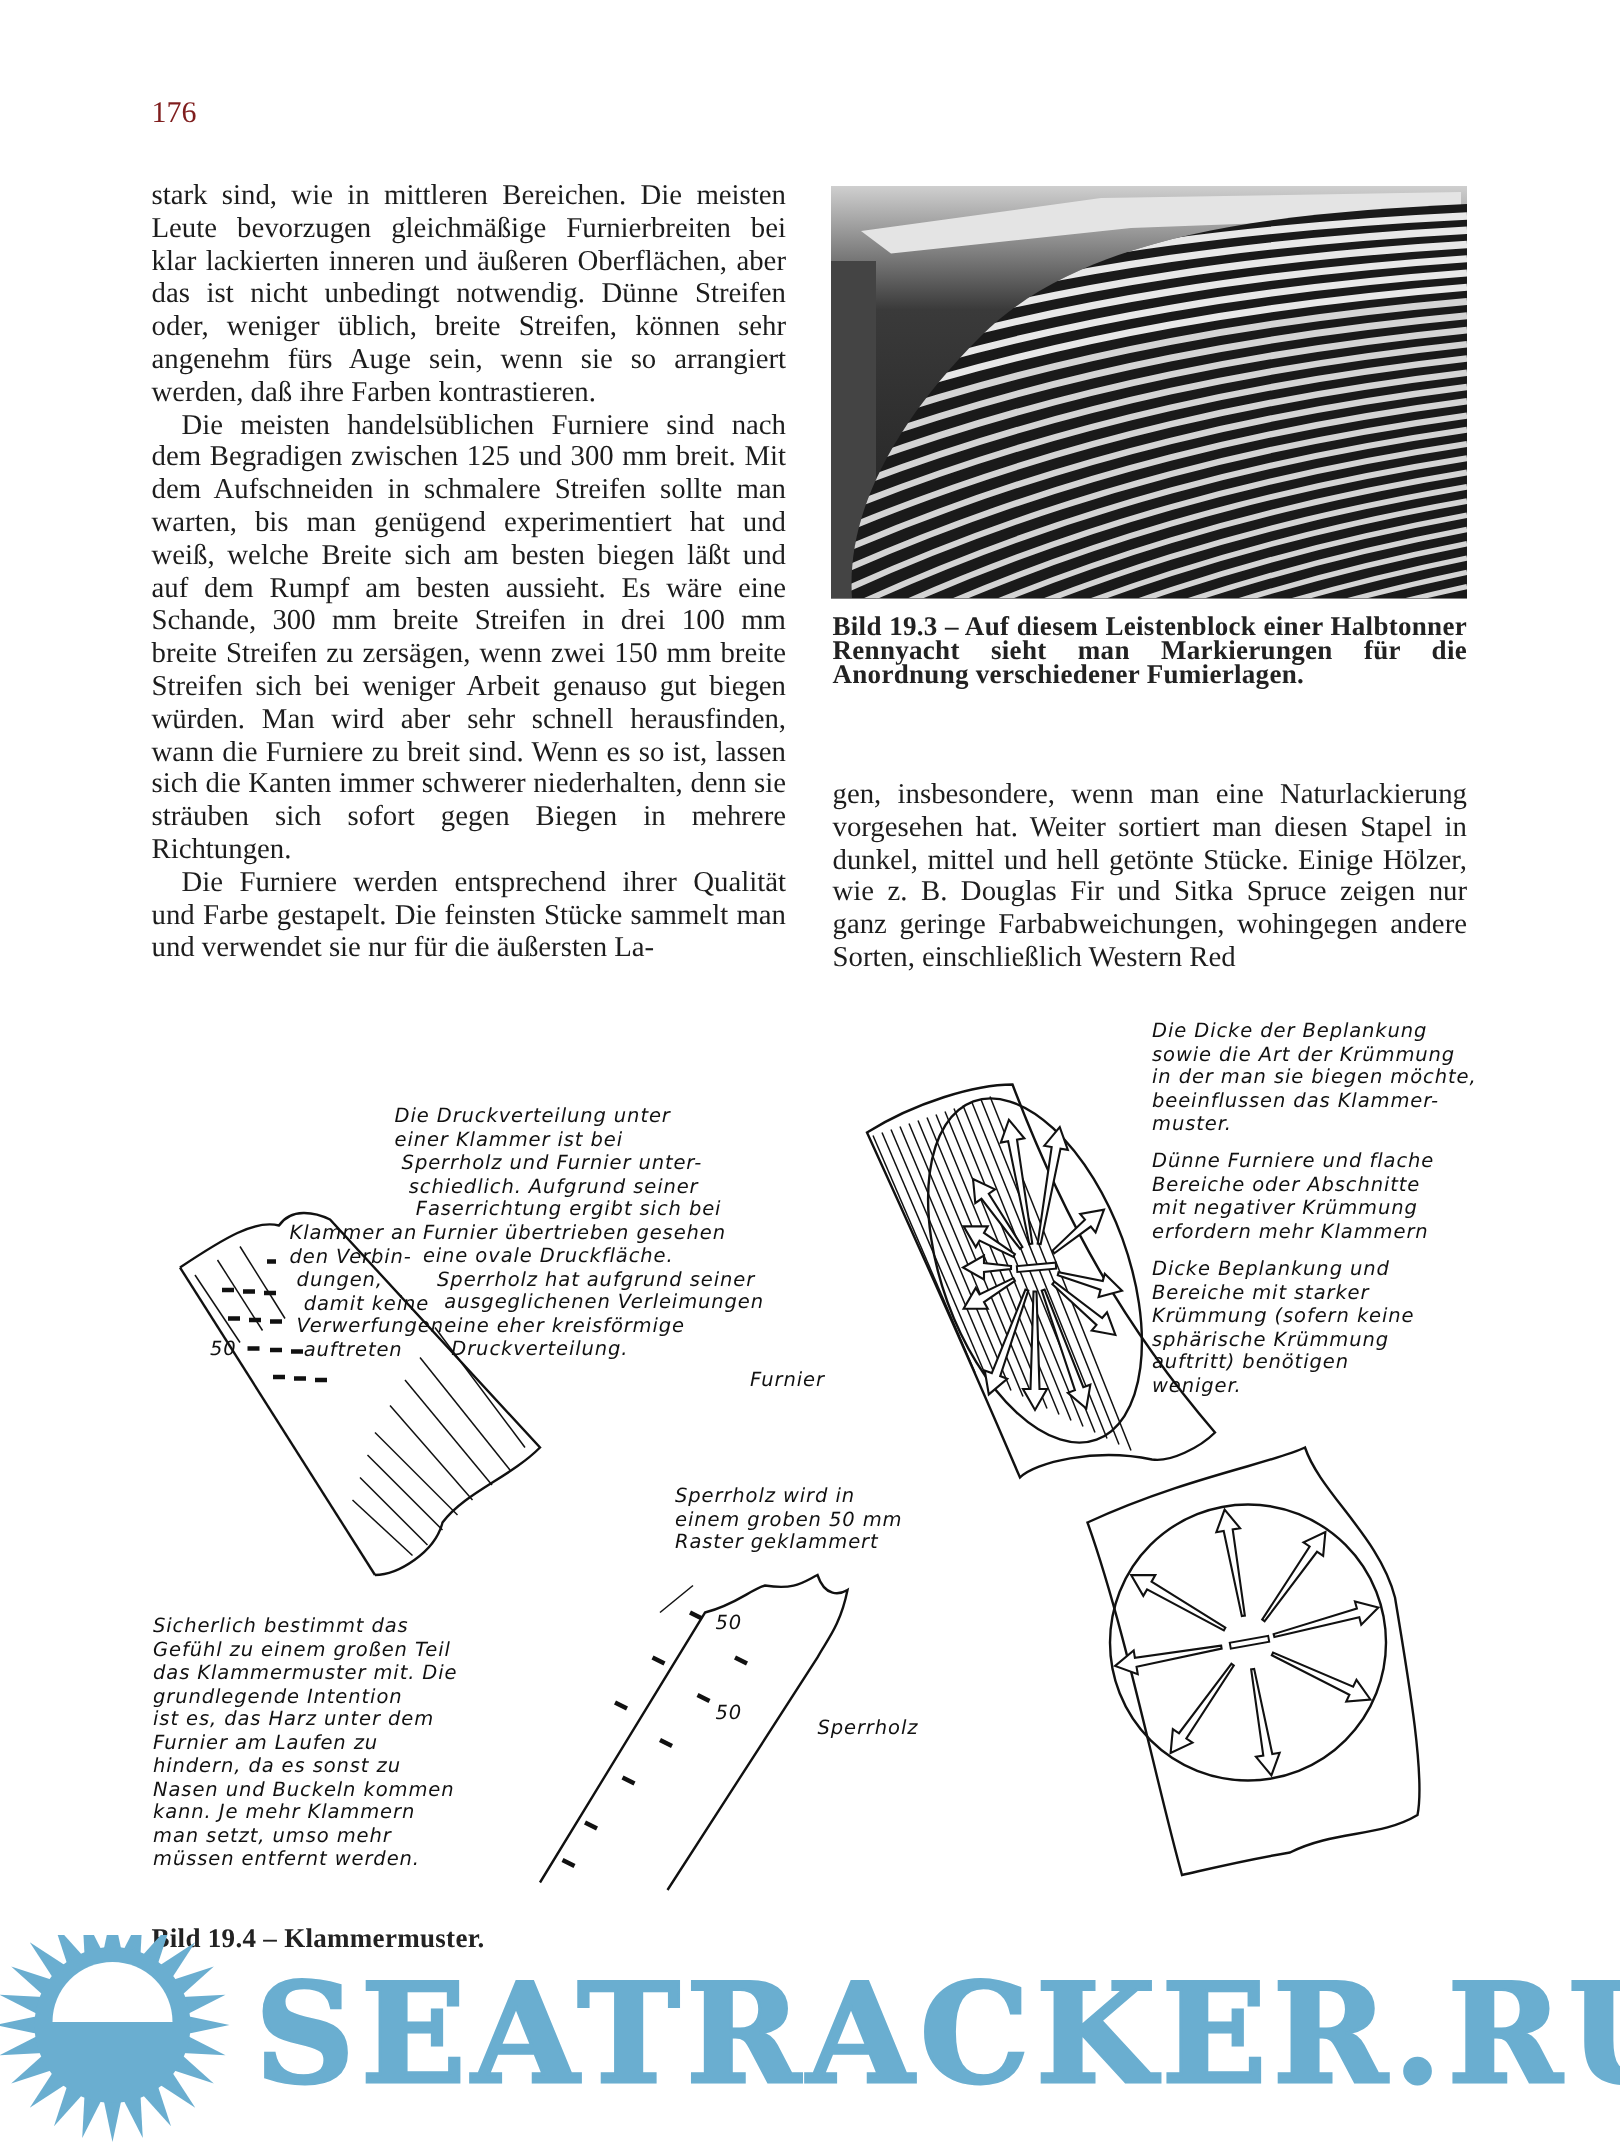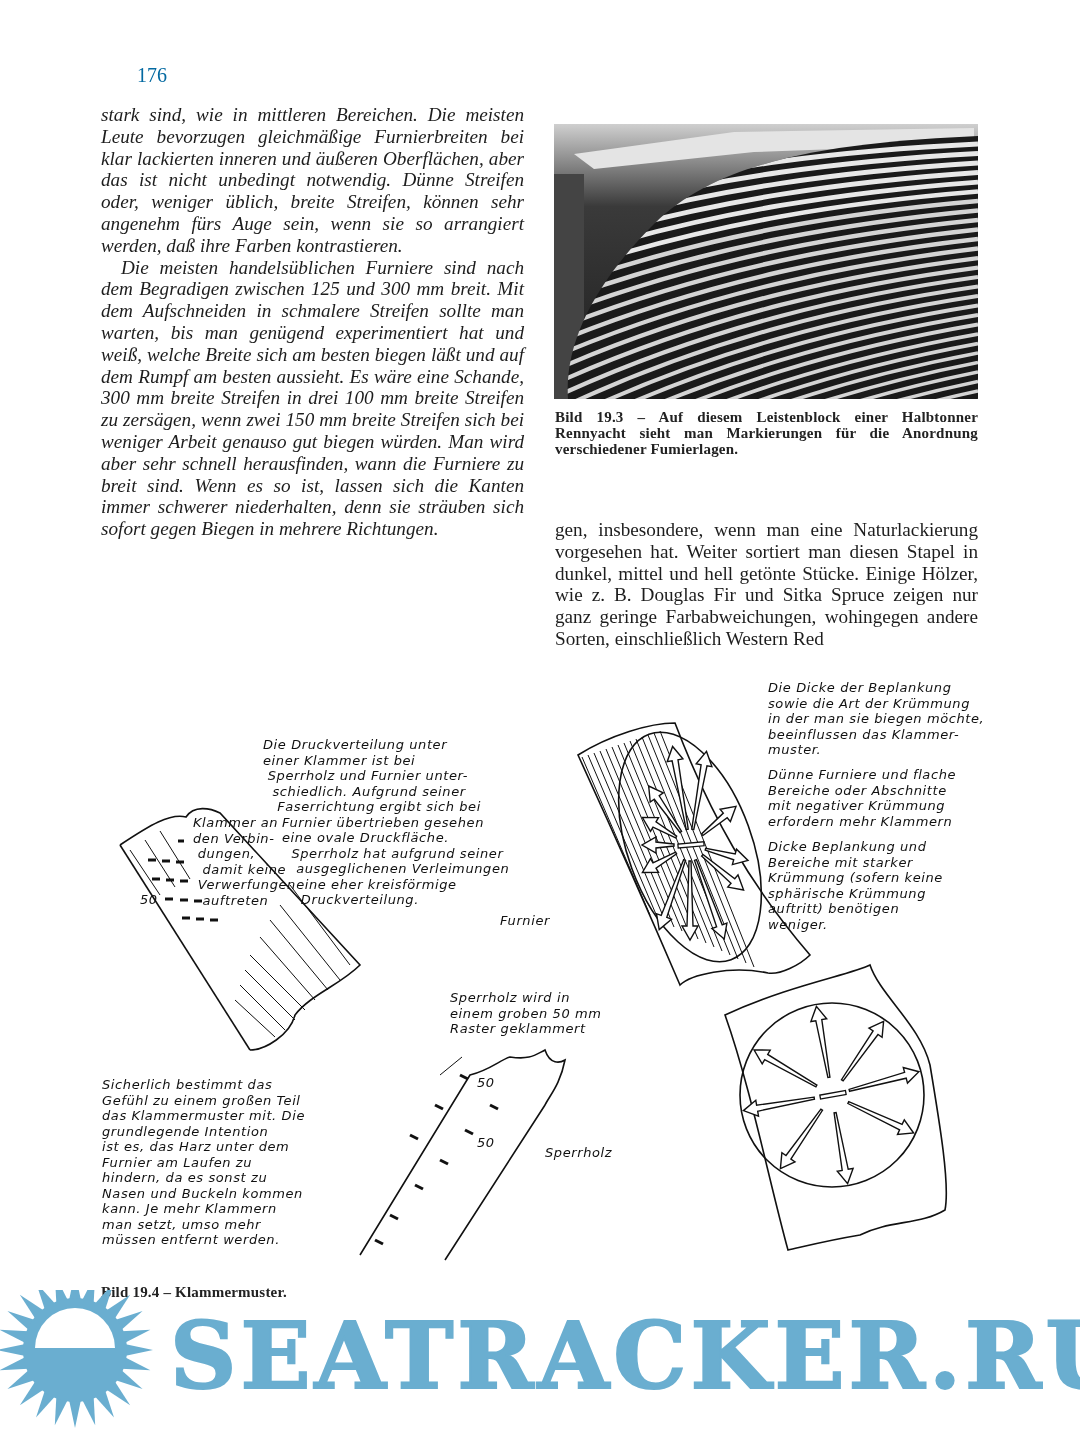--- a/index.html
+++ b/index.html
@@ -1,39 +1,40 @@
 <!DOCTYPE html>
 <html><head>
 <meta charset="utf-8">
 <style>
   html, body { margin:0; padding:0; background:#ffffff; }
   body { width:1080px; height:1436px; position:relative; overflow:hidden; color:#1a1a1a; }
-  .page-number { position:absolute; left:101px; top:64px; font-family:"Liberation Serif", serif; font-size:20px; color:#0369a1;margin-left:36px; }
+  .page-number { position:absolute; left:101px; top:64px; font-family:"Liberation Serif", serif; font-size:20px; color:#7f1d1d; }
   .col { position:absolute; font-family:"Liberation Serif", serif; font-size:19.2px; line-height:21.8px; text-align:justify; color:#1d1d1d; }
   .col p { margin:0; }
   .col p.indent { text-indent:20px; }
-  .col-left { left:101px; top:104px; width:423px;font-style:italic; }
+  .col-left { left:101px; top:120px; width:423px; }
   .col-right { left:555px; top:519px; width:423px; }
   .photo { position:absolute; left:554px; top:124px; width:424px; height:275px; overflow:hidden; background:#2a2a2a; }
-  .caption { position:absolute; font-family:"Liberation Serif", serif; font-weight:bold; font-size:15px; line-height:16px; color:#222; letter-spacing:0.2px; text-align:justify; }
+  .caption { position:absolute; font-family:"Liberation Serif", serif; font-weight:bold; font-size:18px; line-height:16px; color:#222; letter-spacing:0.2px; text-align:justify; }
   .caption-top { left:555px; top:409px; width:423px; }
   .caption-bottom { left:101px; top:1284px; width:400px; }
   .diagram { position:absolute; left:90px; top:665px; width:930px; height:610px; }
   .hw { position:absolute; font-family:"DejaVu Sans", sans-serif; font-style:oblique; font-size:13px; line-height:15.5px; color:#111; white-space:pre; letter-spacing:0.6px; }
   .watermark { position:absolute; left:0; top:1290px; width:1080px; height:146px; }
   .wm-text { position:absolute; left:170px; top:1310px; font-family:"DejaVu Serif", serif; font-weight:bold; font-size:92px; letter-spacing:4px; color:#6aaed0; line-height:1; -webkit-text-stroke:2px #6aaed0; }
 </style>
 </head>
 <body>
 
 <div class="page-number">176</div>
 
 <div class="col col-left">
   <p>stark sind, wie in mittleren Bereichen. Die meisten Leute bevorzugen gleichmäßige Furnierbreiten bei klar lackierten inneren und äußeren Oberflächen, aber das ist nicht unbedingt notwendig. Dünne Streifen oder, weniger üblich, breite Streifen, können sehr angenehm fürs Auge sein, wenn sie so arrangiert werden, daß ihre Farben kontrastieren.</p>
   <p class="indent">Die meisten handelsüblichen Furniere sind nach dem Begradigen zwischen 125 und 300 mm breit. Mit dem Aufschneiden in schmalere Streifen sollte man warten, bis man genügend experimentiert hat und weiß, welche Breite sich am besten biegen läßt und auf dem Rumpf am besten aussieht. Es wäre eine Schande, 300 mm breite Streifen in drei 100 mm breite Streifen zu zersägen, wenn zwei 150 mm breite Streifen sich bei weniger Arbeit genauso gut biegen würden. Man wird aber sehr schnell herausfinden, wann die Furniere zu breit sind. Wenn es so ist, lassen sich die Kanten immer schwerer niederhalten, denn sie sträuben sich sofort gegen Biegen in mehrere Richtungen.</p>
+  <p class="indent">Die Furniere werden entsprechend ihrer Qualität und Farbe gestapelt. Die feinsten Stücke sammelt man und verwendet sie nur für die äußersten La-</p>
 </div>
 
 <div class="photo">
   <svg width="424" height="275" viewBox="0 0 424 275">
     <defs>
       <linearGradient id="bg" x1="0" y1="0" x2="0" y2="1">
         <stop offset="0" stop-color="#cfcfcf"></stop>
         <stop offset="0.3" stop-color="#3a3a3a"></stop>
         <stop offset="1" stop-color="#1e1e1e"></stop>
       </linearGradient>

